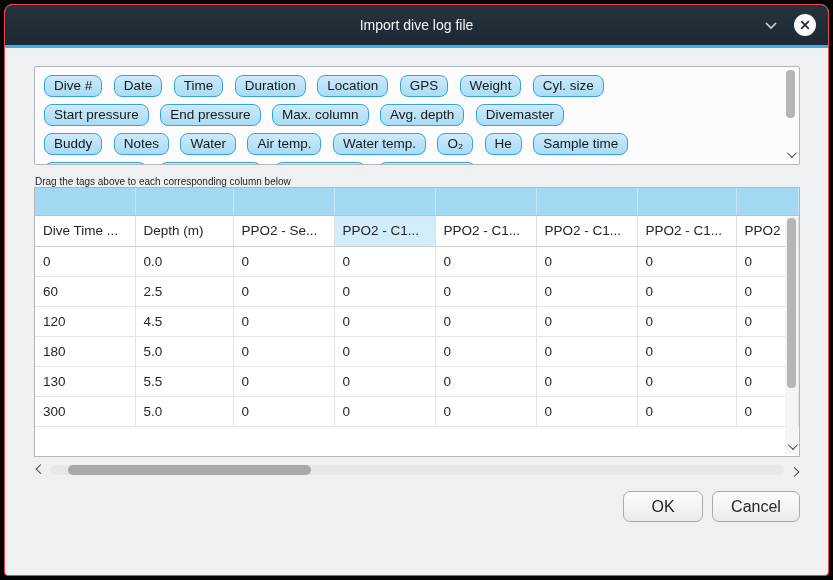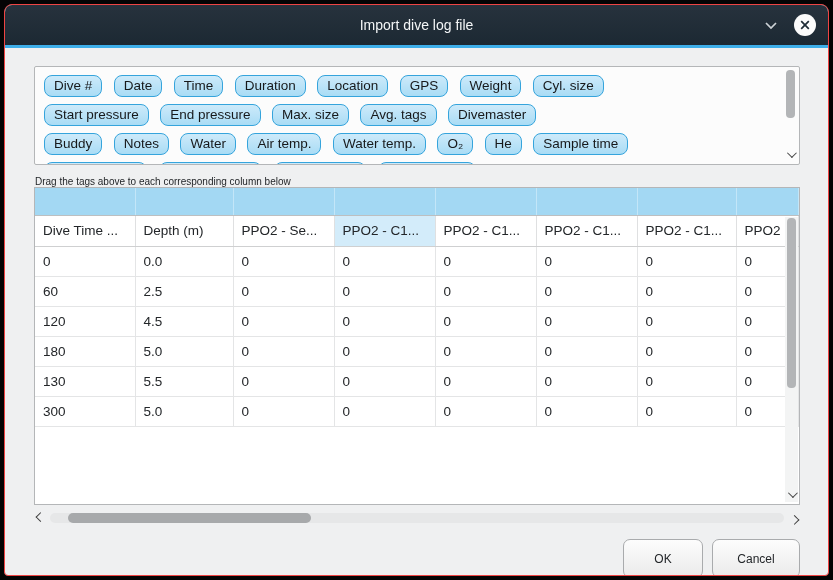--- a/index.html
+++ b/index.html
@@ -69,21 +69,21 @@
   }
   .vchev i {
     width:7px; height:7px; border-right:1.8px solid #464646; border-bottom:1.8px solid #464646;
     transform:rotate(45deg) translateY(-2px); display:block;
   }
 
   .instruction { margin:11px 1px 0; font-size:10px; color:#232629; }
 
   
   .tablewrap {
-    position:relative; height:318px; border:1px solid #b4b6b8; background:#ffffff; overflow:hidden;
+    position:relative; height:270px; border:1px solid #b4b6b8; background:#ffffff; overflow:hidden;
   }
   table { border-collapse:collapse; table-layout:fixed; width:100%; }
   col.c0{width:100px} col.c1{width:98px} col.c2{width:101px} col.c3{width:101px}
   col.c4{width:101px} col.c5{width:101px} col.c6{width:99px} col.c7{width:auto}
   td, th { font-size:13.5px; font-weight:normal; text-align:left; padding:0 8px;
            white-space:nowrap; overflow:hidden; }
   tr.droprow td {
     height:27px; background:#a3d8f3; border-right:1px solid #c3e6f8; border-bottom:1px solid #bdbfc0;
     cursor:pointer;
   }
@@ -106,23 +106,23 @@
   .hchev.right i { transform:rotate(-45deg) translate(-1px,1px); }
   .htrack { flex:1; height:10px; background:#e6e7e8; border-radius:5px; position:relative; }
   .htrack .hthumb {
     position:absolute; left:2.5%; width:33%; top:0; bottom:0;
     background:#a7a9ab; border-radius:5px; cursor:grab;
   }
 
   
   .btnrow { display:flex; justify-content:flex-end; gap:9px; margin-top:13px; }
   .btn {
-    min-width:80px; height:39px; border:1px solid #a9abad; border-radius:7px;
+    min-width:80px; height:31px; border:1px solid #a9abad; border-radius:7px;
     background:linear-gradient(#fdfdfd,#eaeaea); font-family:inherit;
-    font-size:12px; color:#232629; padding:0 18px; cursor:pointer;
+    font-size:16px; color:#232629; padding:0 18px; cursor:pointer;
   }
   .btn.cancel { min-width:88px; }
 </style>
 </head>
 <body>
 
 <div class="window">
 
   <div class="titlebar">
     <div class="title">Import dive log file</div>
@@ -152,22 +152,22 @@
         <span class="tag">Time</span>
         <span class="tag">Duration</span>
         <span class="tag">Location</span>
         <span class="tag">GPS</span>
         <span class="tag">Weight</span>
         <span class="tag">Cyl. size</span>
       </div>
       <div class="tagrow">
         <span class="tag">Start pressure</span>
         <span class="tag">End pressure</span>
-        <span class="tag">Max. size</span>
-        <span class="tag">Avg. tags</span>
+        <span class="tag">Max. column</span>
+        <span class="tag">Avg. depth</span>
         <span class="tag">Divemaster</span>
       </div>
       <div class="tagrow">
         <span class="tag">Buddy</span>
         <span class="tag">Notes</span>
         <span class="tag">Water</span>
         <span class="tag">Air temp.</span>
         <span class="tag">Water temp.</span>
         <span class="tag">O₂</span>
         <span class="tag">He</span>

